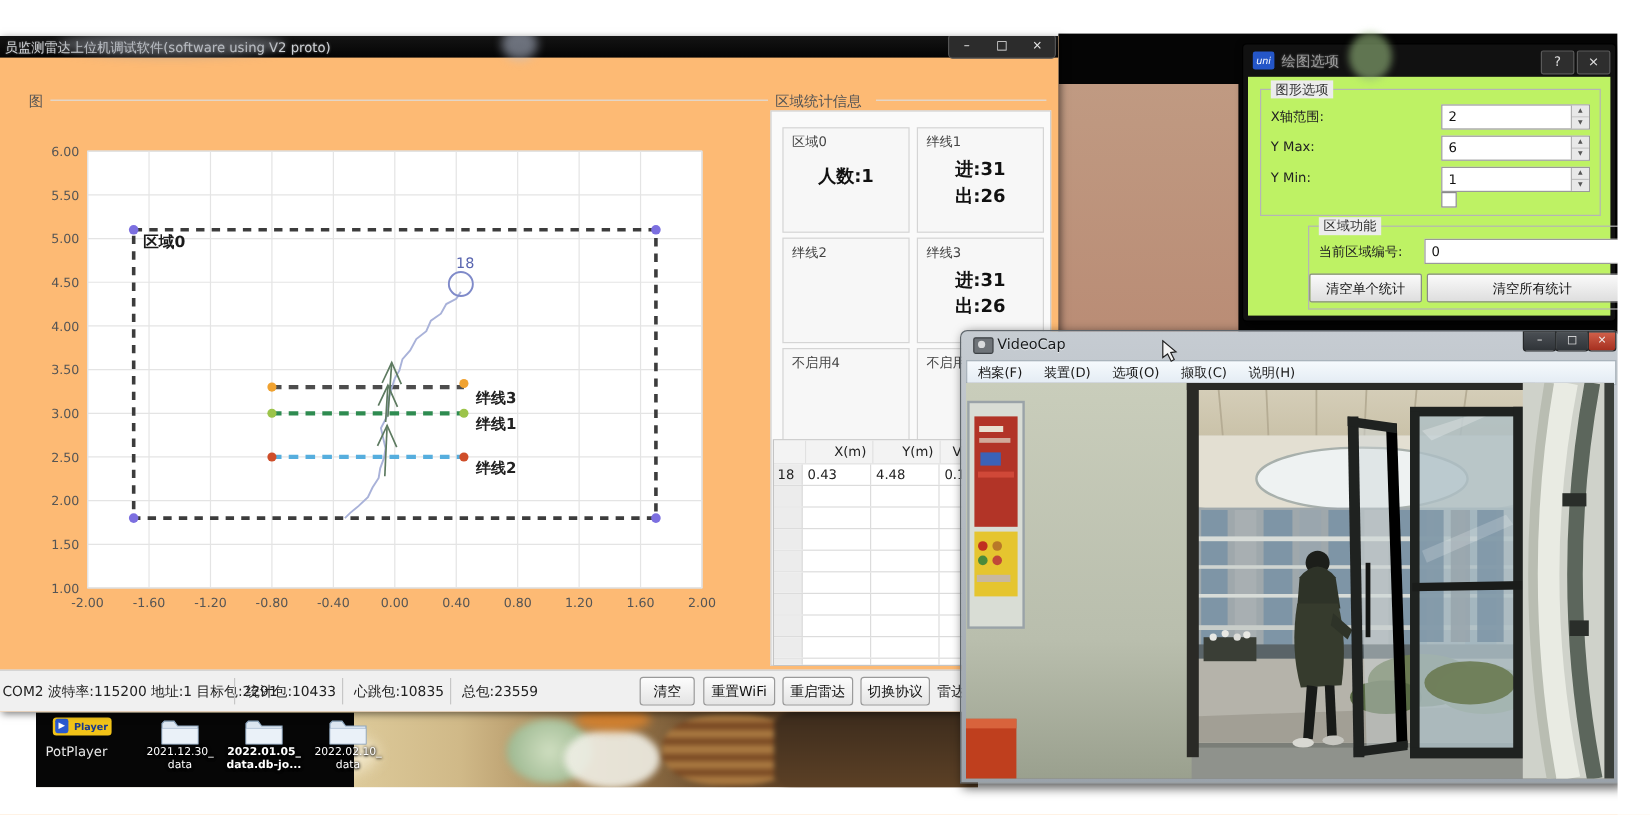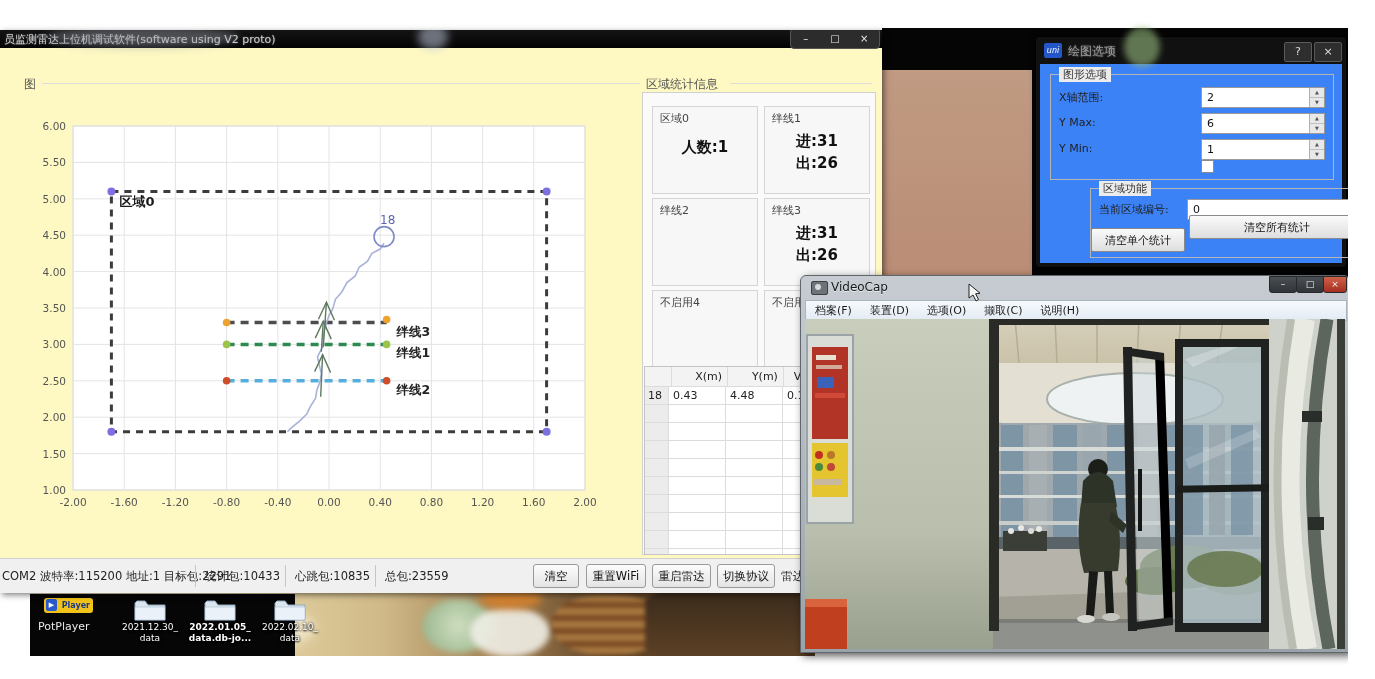--- a/index.html
+++ b/index.html
@@ -4,21 +4,21 @@
 <style>
   html,body{margin:0;padding:0;}
   body{width:1375px;height:679px;position:relative;overflow:hidden;background:#ffffff;
        font-family:"DejaVu Sans","Liberation Sans",sans-serif;-webkit-font-smoothing:antialiased;}
   .abs{position:absolute;}
   
   #desktop-black{left:882px;top:28px;width:466px;height:622px;background:#050505;z-index:1;}
   #tan-band{left:882px;top:70px;width:150px;height:580px;background:linear-gradient(180deg,#c09a82,#b98b74 40%,#a97f6a);z-index:2;}
   #right-margin{left:1348px;top:0;width:27px;height:679px;background:#fff;z-index:8;}
   
-  #main-window{left:0;top:30px;width:882px;height:563px;background:#fef9c3;z-index:3;
+  #main-window{left:0;top:30px;width:882px;height:563px;background:#fdba74;z-index:3;
                box-shadow:2px 2px 6px rgba(0,0,0,.5);overflow:hidden;}
   .mw-titlebar{left:0;top:0;width:882px;height:18px;background:linear-gradient(180deg,#141414,#040404);}
   .mw-title{left:4px;top:2px;color:#cfd2d6;font-size:11px;white-space:nowrap;text-shadow:0 0 2px #666;}
   .mw-btns{left:790px;top:-2px;width:88px;height:19px;background:#2c2c2c;border:1px solid #555;border-radius:4px;
            display:flex;align-items:center;justify-content:space-around;color:#e8e8e8;font-size:10px;}
   .mw-btns span{width:24px;text-align:center;cursor:default;}
   .blur-blob{border-radius:50%;filter:blur(4px);}
   .mw-menubar{left:0;top:18px;width:882px;height:22px;background:linear-gradient(180deg,#f4f7fa,#e7ebef);
               border-bottom:1px solid #cfd3d7;display:flex;align-items:center;}
   .mw-menubar .menu-item{font-size:11.5px;color:#333;padding:0 12px;}
@@ -44,21 +44,21 @@
           border:1px solid #9a9a9a;border-radius:3px;font-size:11.5px;color:#111;
           display:flex;align-items:center;justify-content:center;}
   
   #options-dialog{left:1035px;top:36px;width:310px;height:230px;background:#111;border:1px solid #000;
                   border-radius:4px;z-index:5;box-shadow:3px 3px 8px rgba(0,0,0,.7);}
   .dlg-title-icon{left:8px;top:6px;width:18px;height:15px;background:#2456c8;border-radius:2px;color:#fff;
                   font-size:8px;text-align:center;line-height:15px;font-style:italic;}
   .dlg-title-text{left:32px;top:6px;font-size:12px;color:#9a9a9a;text-shadow:0 0 2px #777;}
   .dlg-btn{top:5px;width:26px;height:18px;background:#2e2e2e;border:1px solid #5a5a5a;border-radius:2px;
            color:#ddd;font-size:11px;text-align:center;line-height:17px;}
-  .dlg-body{left:4px;top:27px;width:302px;height:199px;background:#3b82f6;}
+  .dlg-body{left:4px;top:27px;width:302px;height:199px;background:#bef264;}
   .dlg-group{position:absolute;border:1px solid #b5b5b5;}
   .dlg-legend{position:absolute;top:-8px;left:8px;background:#ececec;padding:0 4px;font-size:11px;color:#333;}
   .dlg-row-label{position:absolute;font-size:11px;color:#222;}
   .spinbox{position:absolute;height:19px;background:#fff;border:1px solid #9a9a9a;font-size:11px;color:#111;}
   .spin-val{position:absolute;left:5px;top:3px;}
   .spin-arrows{position:absolute;right:0;top:0;width:14px;height:100%;border-left:1px solid #b0b0b0;
                display:flex;flex-direction:column;}
   .spin-arrows span{flex:1;font-size:5px;color:#555;text-align:center;line-height:9px;background:#e8e8e8;}
   .spin-arrows span:first-child{border-bottom:1px solid #c0c0c0;}
   .dlg-checkbox{position:absolute;width:11px;height:11px;background:#fff;border:1px solid #8a8a8a;}
@@ -373,21 +373,21 @@
       <div class="dlg-legend">区域功能</div>
       <div class="dlg-row-label" style="left:8px;top:13px;">当前区域编号:</div>
       <div class="spinbox" style="left:96px;top:10px;width:176px;">
         <span class="spin-val">0</span>
         <span class="spin-arrows">
             <span>▲</span>
             <span>▼</span>
           </span>
       </div>
       <div class="dlg-push" style="left:0px;top:39px;width:92px;">清空单个统计</div>
-      <div class="dlg-push" style="left:98px;top:26px;width:174px;">清空所有统计</div>
+      <div class="dlg-push" style="left:98px;top:39px;width:174px;">清空所有统计</div>
     </div>
   </div>
 </div>
 
 <div class="abs" id="videocap">
   <div class="abs vc-icon"></div>
   <div class="abs vc-title">VideoCap</div>
   <div class="abs vc-btn" style="left:468px;width:26px;">–</div>
   <div class="abs vc-btn" style="left:495px;width:26px;">□</div>
   <div class="abs vc-btn vc-close" style="left:522px;width:22px;">×</div>

